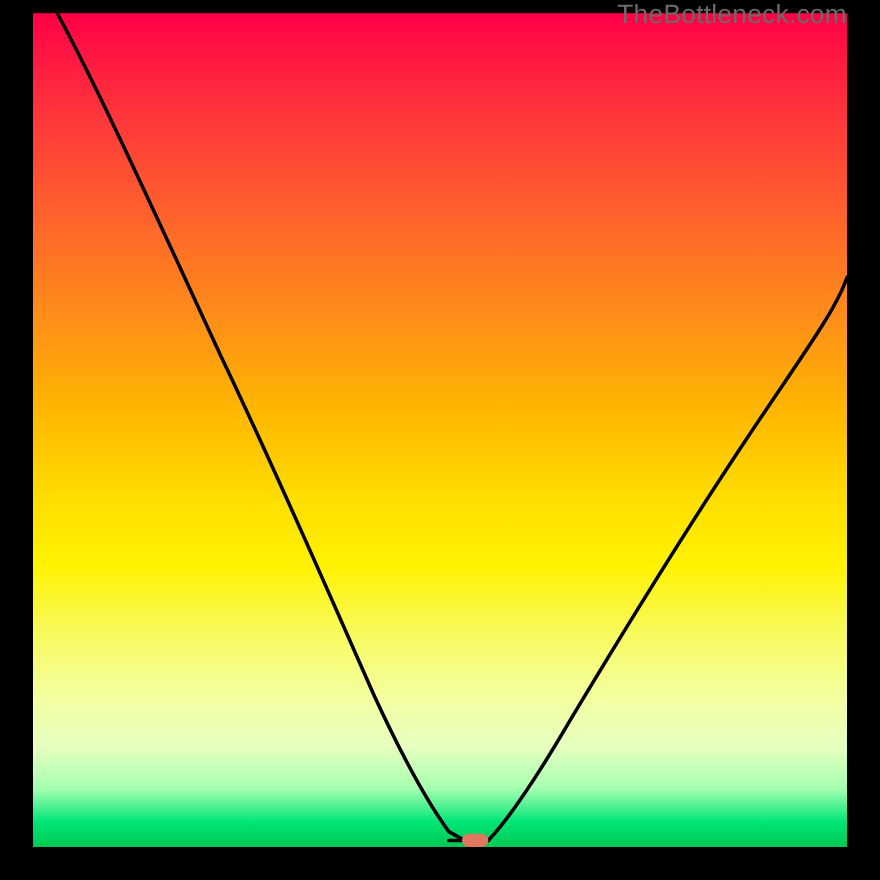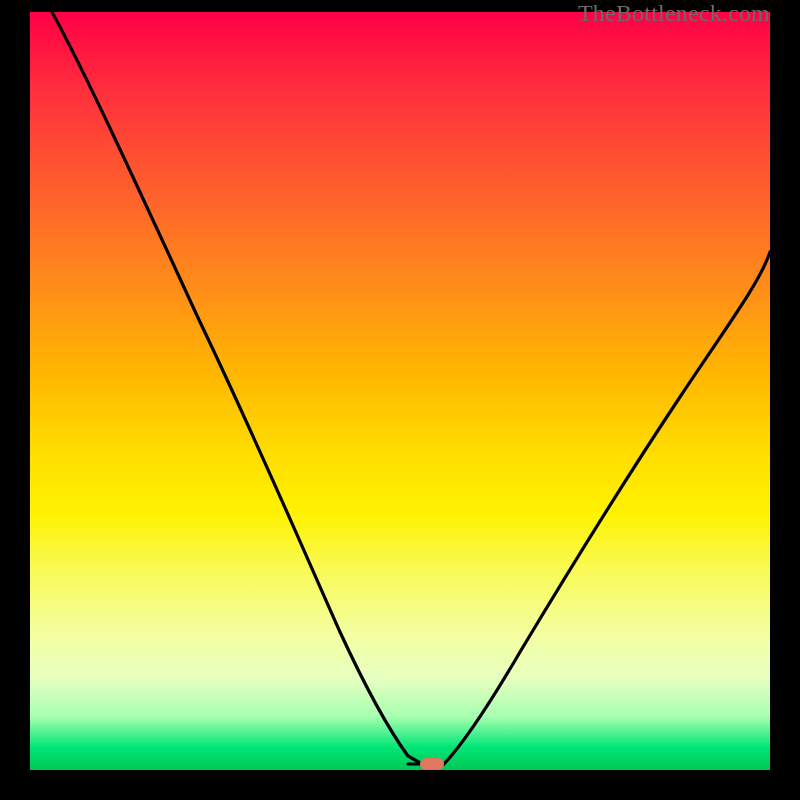--- a/index.html
+++ b/index.html
@@ -41,21 +41,20 @@
   }
   .watermark {
     position: absolute;
     top: 0px;
     right: 30px;
     color: #6b6b6b;
     font-size: 24px;
     font-weight: 500;
     letter-spacing: 0.2px;
     user-select: none;
-    font-family: Liberation Serif, serif;
   }
   svg.curve {
     position: absolute;
     left: 0;
     top: 0;
     width: 740px;
     height: 758px;
   }
   .dot {
     fill: #e07860;

